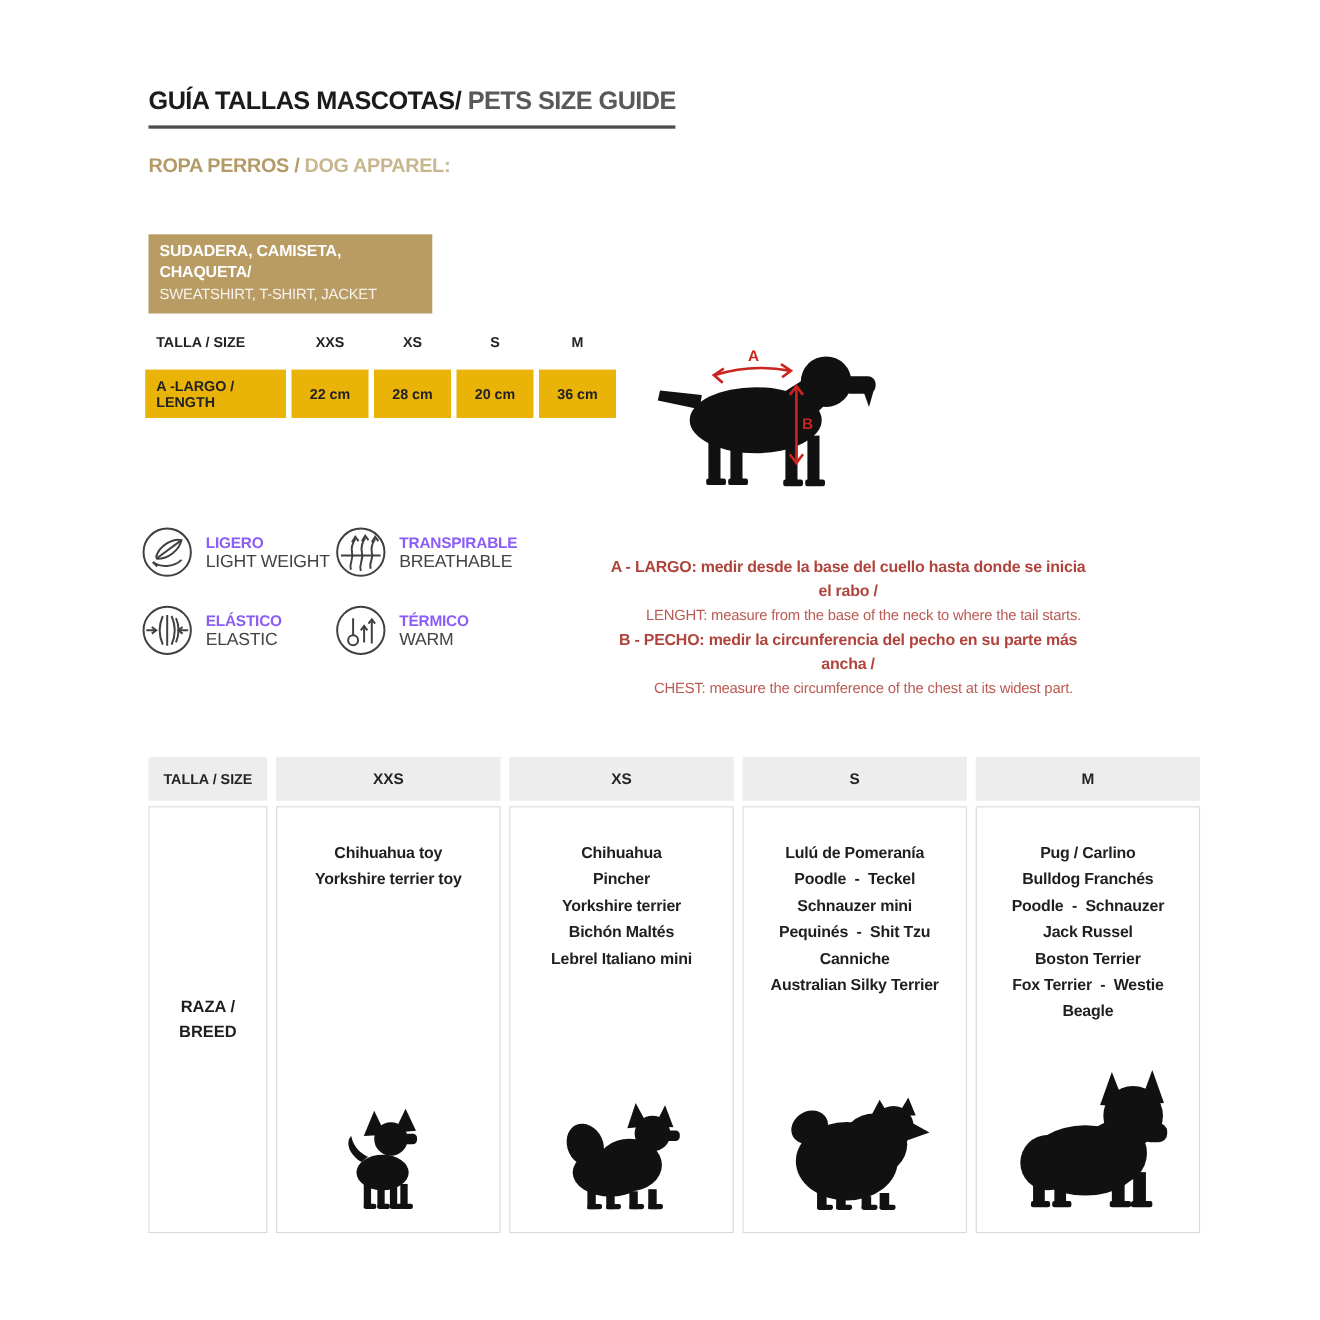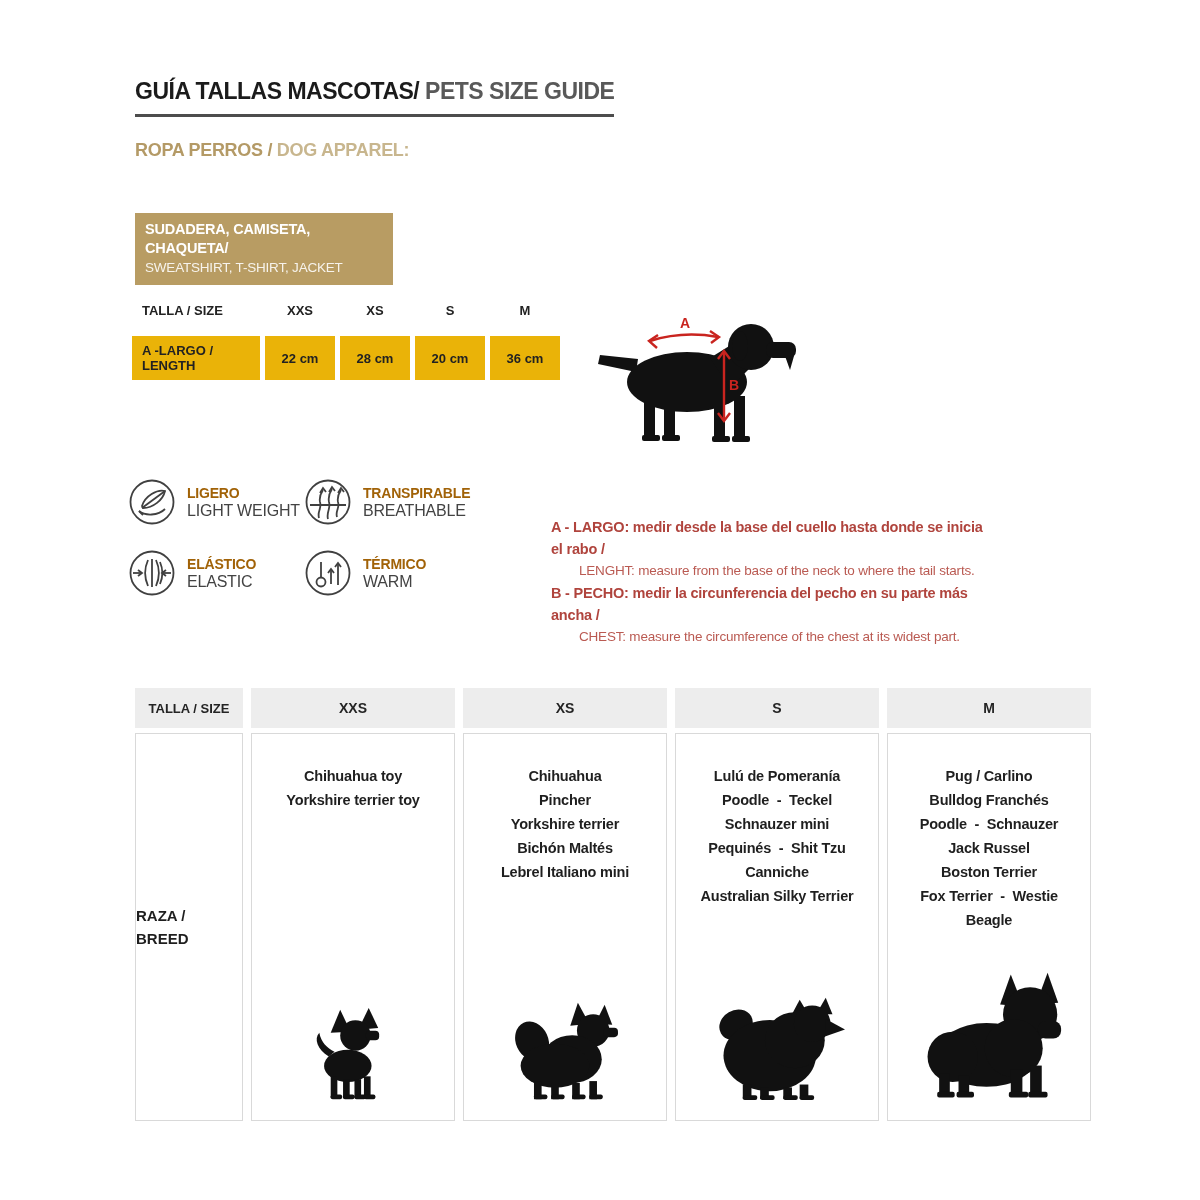--- a/index.html
+++ b/index.html
@@ -25,35 +25,35 @@
   .size-table .row-a td{background:#eab308;}
   .size-table .row-b td{background:#ffffff;}
 
   
   .measure-dog{position:absolute;left:552px;top:300px;}
 
   
   .features{position:absolute;left:88px;top:478px;display:grid;grid-template-columns:176px 170px;row-gap:23px;column-gap:0;}
   .feature{display:flex;align-items:center;gap:11px;}
   .feature svg{flex:0 0 auto;}
-  .f-es{font-size:14px;font-weight:bold;color:#a16207;letter-spacing:-0.2px;}
+  .f-es{font-size:14px;font-weight:bold;color:#8b5cf6;letter-spacing:-0.2px;}
   .f-en{font-size:16px;color:#434343;letter-spacing:-0.2px;margin-top:1px;}
 
   
-  .notes{position:absolute;left:511px;top:516px;width:440px;}
+  .notes{position:absolute;left:511px;top:505px;width:440px;text-align:center;}
   .note-es{font-size:14.5px;font-weight:bold;color:#b0443d;line-height:22px;letter-spacing:-0.2px;}
   .note-en{font-size:13.5px;color:#ba5a52;line-height:22px;padding-left:28px;letter-spacing:-0.2px;}
 
   
   .breed-table{position:absolute;left:87px;top:683px;border-spacing:8px 5px;}
   .breed-table th{background:#ededed;height:40px;font-size:13px;font-weight:bold;color:#242424;padding:0;}
   .breed-table .c-corner{width:108px;}
   .breed-table .c-size{width:204px;font-size:14px;}
   .breed-table td{border:1px solid #d9d9d9;background:#fff;height:386px;padding:0;vertical-align:top;}
-  .raza-cell{vertical-align:middle !important;font-size:15px;font-weight:bold;line-height:23px;white-space:pre-line;color:#1e1e1e;}
+  .raza-cell{text-align:center;vertical-align:middle !important;font-size:15px;font-weight:bold;line-height:23px;white-space:pre-line;color:#1e1e1e;}
   .breed-cell-inner{display:flex;flex-direction:column;align-items:center;justify-content:space-between;height:100%;box-sizing:border-box;padding:30px 4px 16px 4px;}
   .breeds{font-size:14.5px;font-weight:bold;line-height:24px;text-align:center;white-space:pre-wrap;color:#1f1f1f;letter-spacing:-0.2px;}
   .dog-slot{display:flex;align-items:flex-end;justify-content:center;}
 </style>
 </head>
 <body>
 
 <div class="page">
 
   <div class="title"><span>GUÍA TALLAS MASCOTAS/</span><span class="en"> PETS SIZE GUIDE</span></div>

